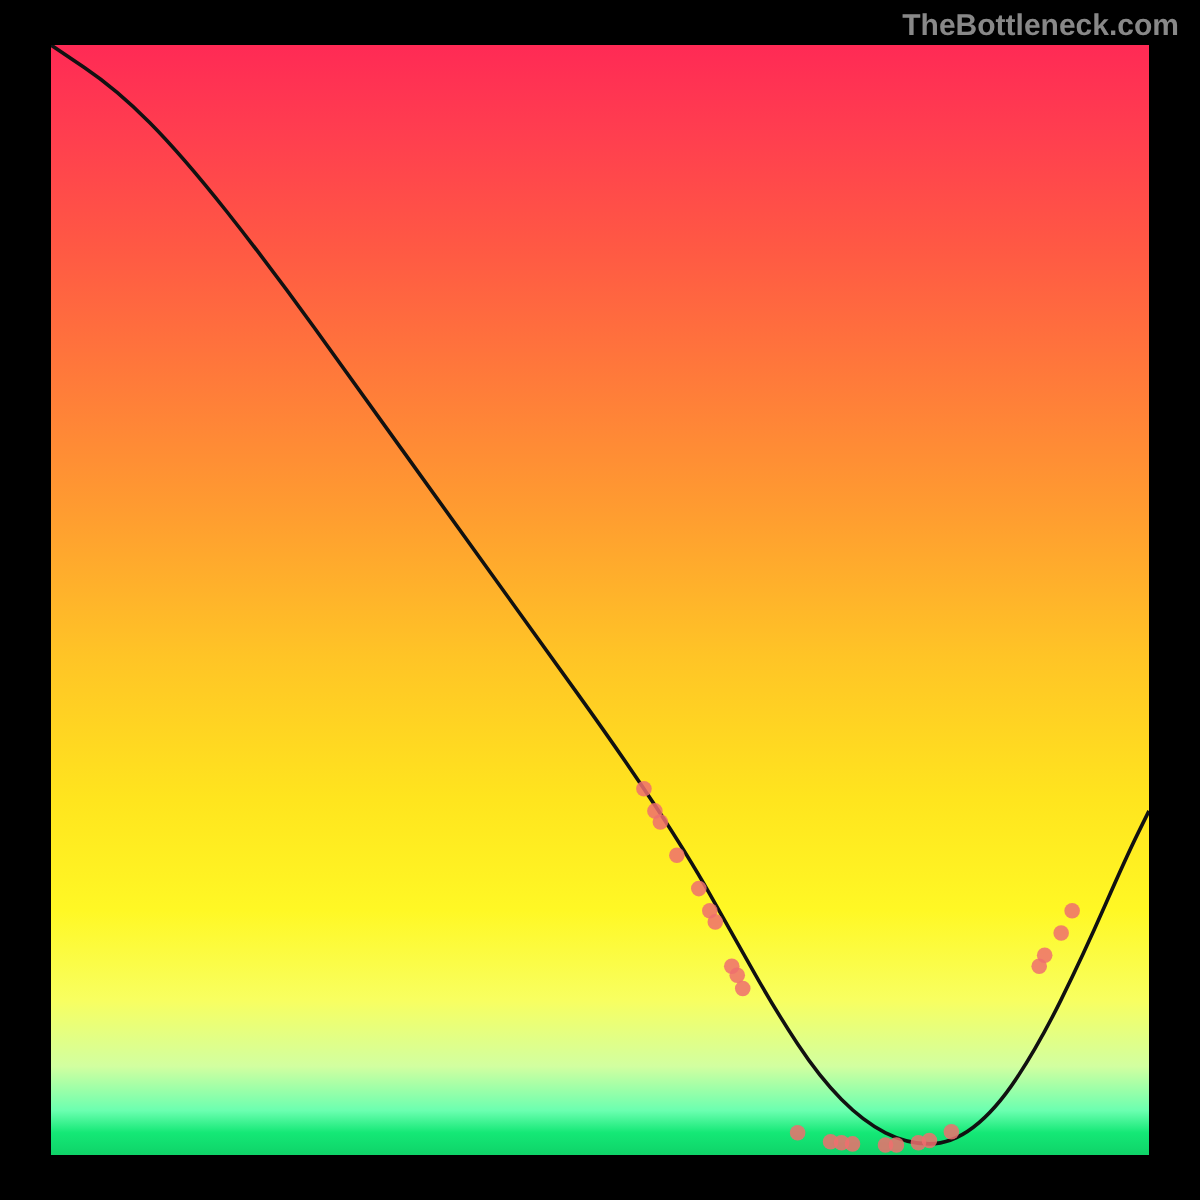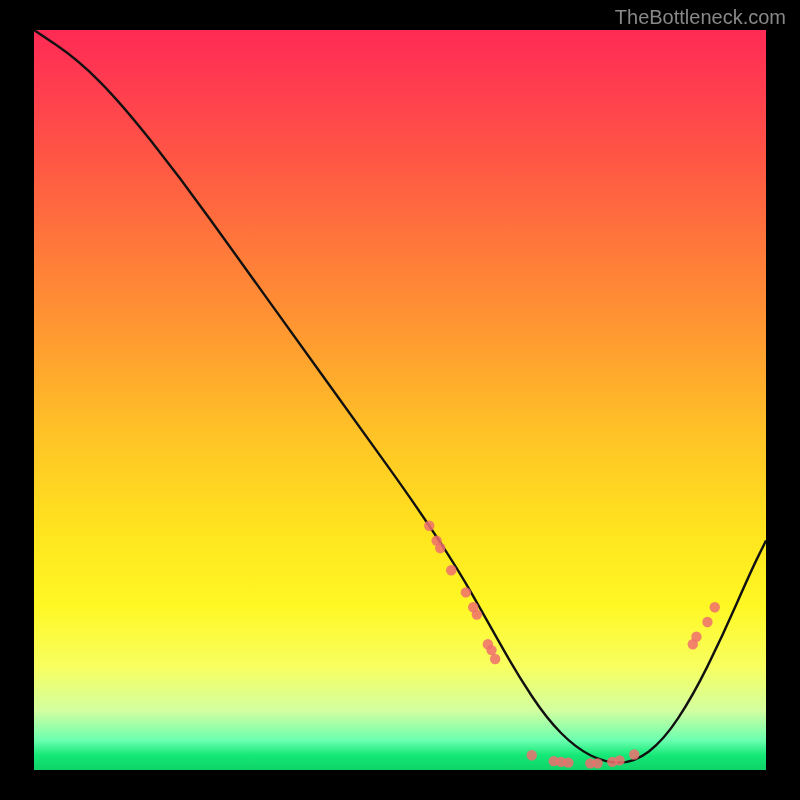--- a/index.html
+++ b/index.html
@@ -10,21 +10,21 @@
     font-family: Arial, sans-serif;
     overflow: hidden;
     position: relative;
   }
   .watermark {
     position: absolute;
     top: 6px;
     right: 14px;
     color: #888;
     font-size: 20px;
-    font-weight: 400;
+    font-weight: 700;
     z-index: 10;
     margin-left: 48px;
   }
   .chart-area {
     position: absolute;
     left: 34px;
     top: 30px;
     width: 732px;
     height: 740px;
   }

